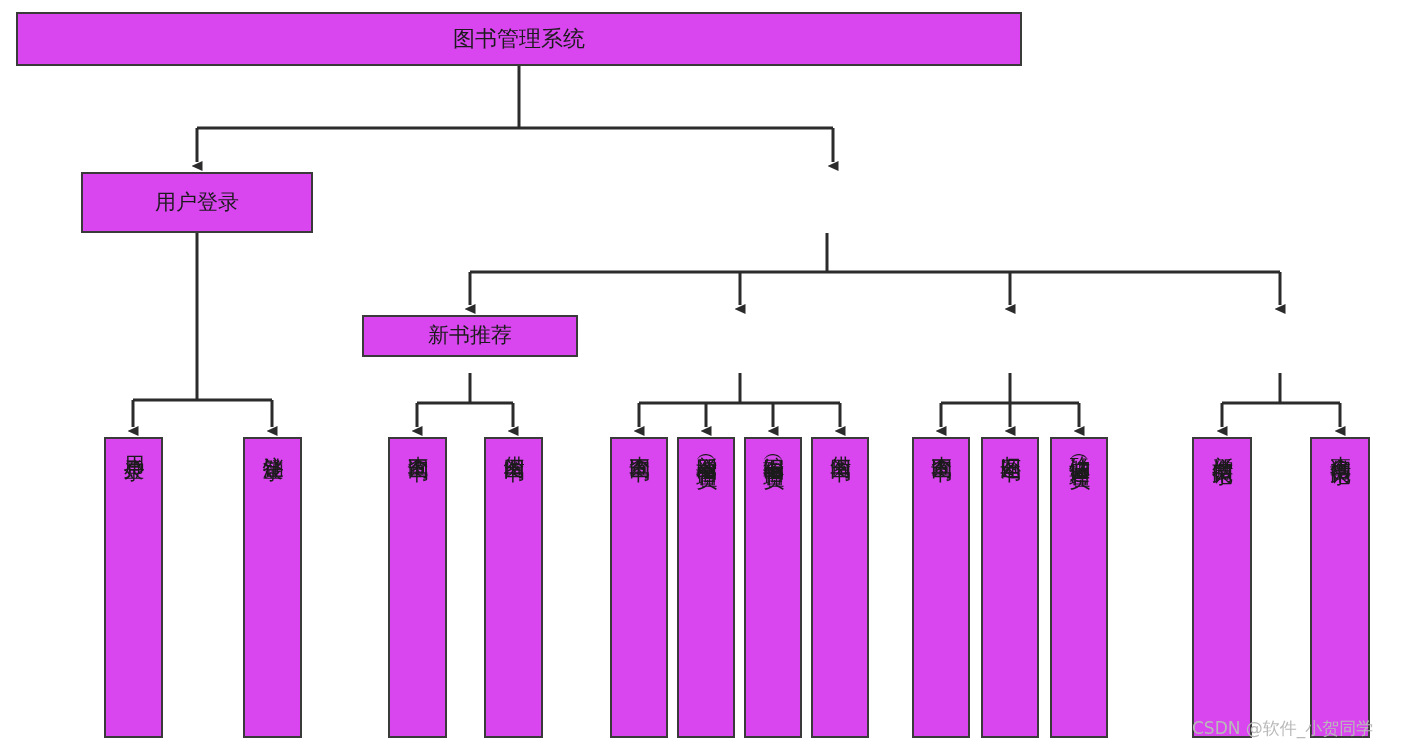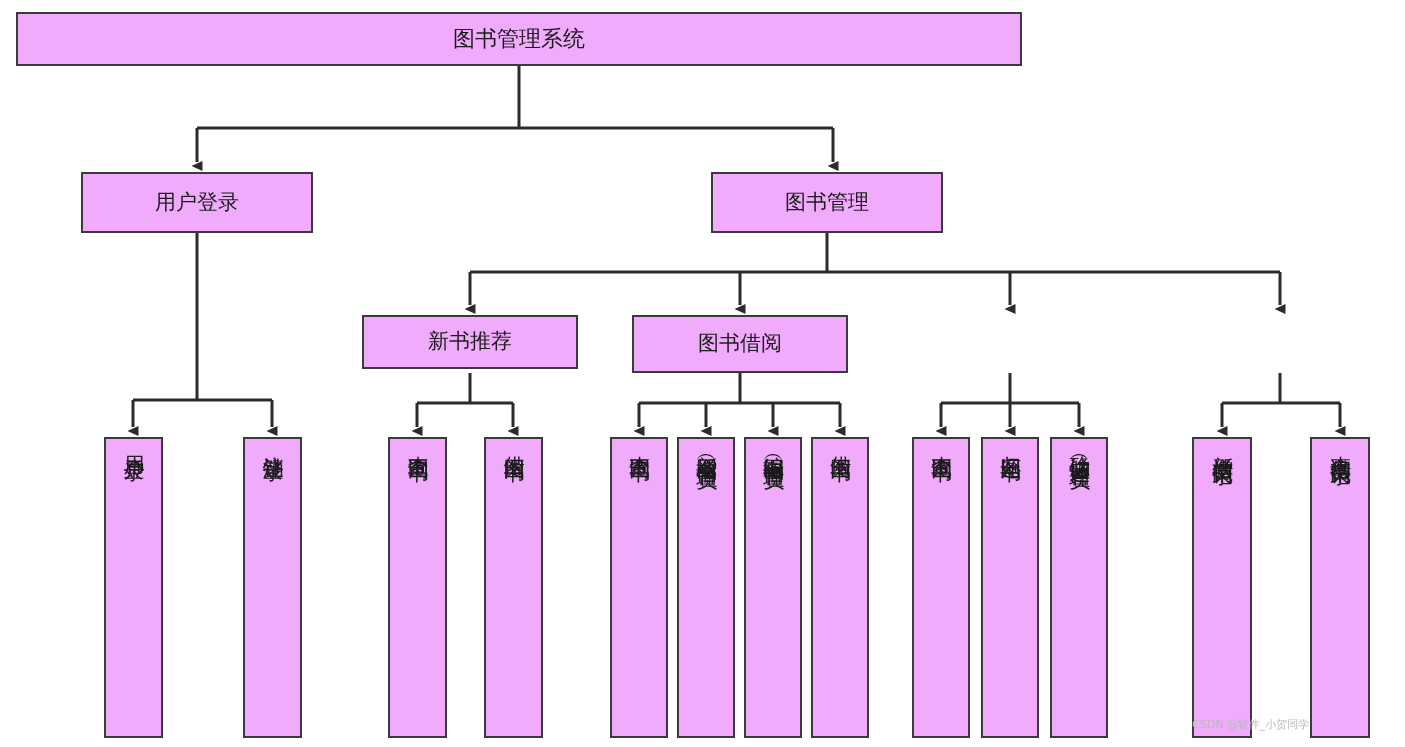--- a/index.html
+++ b/index.html
@@ -23,21 +23,21 @@
   svg.diagram-canvas {
     position: absolute;
     left: 0;
     top: 0;
     width: 1405px;
     height: 747px;
   }
   .node-box {
     position: absolute;
     box-sizing: border-box;
-    background: #f0abfc;
+    background: #d946ef;
     border: 2px solid #3a3a3a;
     display: flex;
     align-items: center;
     justify-content: center;
     overflow: hidden;
   }
   .node-label {
     color: #1b1b1b;
     white-space: nowrap;
     letter-spacing: 0px;
@@ -59,21 +59,21 @@
     text-orientation: upright;
     font-size: 21px;
     line-height: 1.12;
     letter-spacing: 2px;
     max-height: 296px;
   }
   .watermark {
     position: absolute;
     left: 1192px;
     top: 717px;
-    font-size: 11px;
+    font-size: 17px;
     color: #b9b9b9;
     white-space: nowrap;
     font-family: "DejaVu Sans", "Liberation Sans", sans-serif;
   }
 </style>
 </head>
 <body>
 
 <div id="diagram-root">
 
@@ -127,29 +127,23 @@
     </g>
   </svg>
 
   <div class="node-box node-h node-root" style="left:16px; top:12px; width:1006px; height:54px;">
     <span class="node-label">图书管理系统</span>
   </div>
 
   <div class="node-box node-h" style="left:81px; top:172px; width:232px; height:61px;">
     <span class="node-label">用户登录</span>
   </div>
-  <div class="node-box node-h" style="left:711px; top:172px; width:232px; height:61px;">
-    <span class="node-label">图书管理</span>
-  </div>
 
-  <div class="node-box node-h" style="left:362px; top:315px; width:216px; height:54px;">
+  <div class="node-box node-h" style="left:362px; top:315px; width:216px; height:42px;">
     <span class="node-label">新书推荐</span>
-  </div>
-  <div class="node-box node-h" style="left:632px; top:315px; width:216px; height:58px;">
-    <span class="node-label">图书借阅</span>
   </div>
 
   <div class="node-box node-v" style="left:104px; top:437px; width:59px; height:301px;">
     <span class="node-label">用户登录</span>
   </div>
   <div class="node-box node-v" style="left:243px; top:437px; width:59px; height:301px;">
     <span class="node-label">注销登录</span>
   </div>
 
   <div class="node-box node-v" style="left:388px; top:437px; width:59px; height:301px;">

